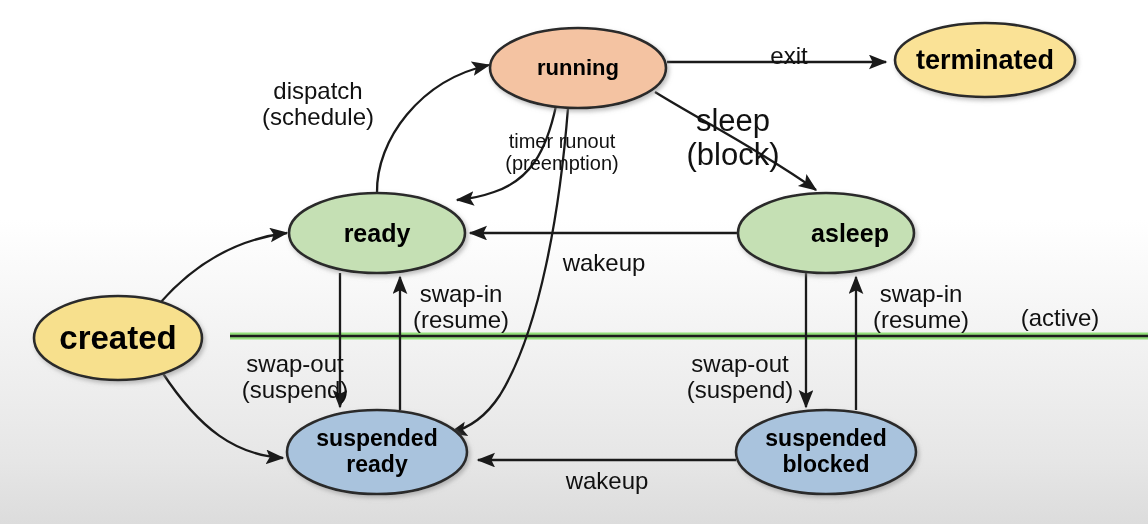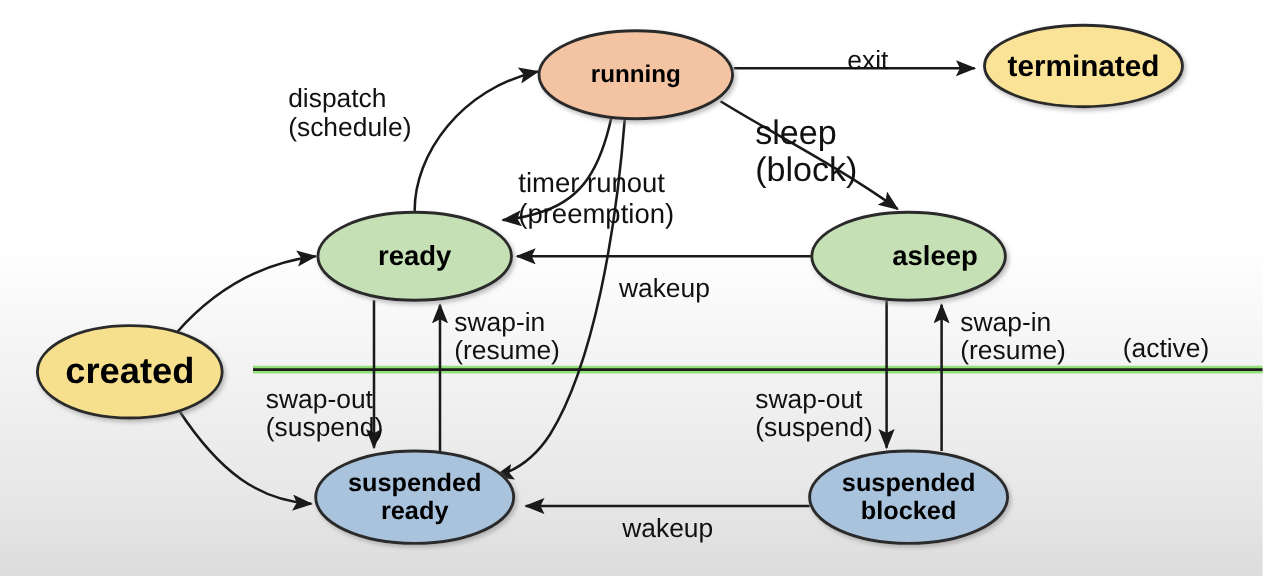--- a/index.html
+++ b/index.html
@@ -11,21 +11,21 @@
     position:relative;width:1148px;height:524px;
     background:linear-gradient(to bottom,#ffffff 0%,#ffffff 42%,#f4f4f4 62%,#e6e6e6 88%,#dcdcdc 100%);
   }
   #svg{position:absolute;left:0;top:0;width:1148px;height:524px;}
   .nlabel{
     position:absolute;text-align:center;font-weight:bold;
     color:#000;line-height:1.12;pointer-events:none;
     transform:translate(-50%,-50%);white-space:pre;
   }
   .elabel{
-    position:absolute;text-align:left;color:#111;line-height:1.1;
+    position:absolute;text-align:center;color:#111;line-height:1.1;
     white-space:pre;transform:translate(-50%,-50%);
   }
 </style>
 </head>
 <body>
 
 <div id="canvas">
 
   <svg id="svg" viewBox="0 0 1148 524">
     <defs>
@@ -94,21 +94,21 @@
       <div class="nlabel" style="left: 985px; top: 60px; font-size: 27px;">terminated</div>
       <div class="nlabel" style="left: 377px; top: 452px; font-size: 23px;">suspended
 ready</div>
       <div class="nlabel" style="left: 826px; top: 452px; font-size: 23px;">suspended
 blocked</div>
     </div>
 
   <div id="edge-labels">
       <div class="elabel" style="left: 318px; top: 104px; font-size: 24px;">dispatch
 (schedule)</div>
-      <div class="elabel" style="left: 542px; top: 152px; font-size: 25px; margin-top: 29px;">timer runout
+      <div class="elabel" style="left: 562px; top: 152px; font-size: 20px;">timer runout
 (preemption)</div>
       <div class="elabel" style="left: 733px; top: 138px; font-size: 31px;">sleep
 (block)</div>
       <div class="elabel" style="left: 789px; top: 56px; font-size: 24px;">exit</div>
       <div class="elabel" style="left: 604px; top: 263px; font-size: 24px;">wakeup</div>
       <div class="elabel" style="left: 295px; top: 377px; font-size: 24px;">swap-out
 (suspend)</div>
       <div class="elabel" style="left: 461px; top: 307px; font-size: 24px;">swap-in
 (resume)</div>
       <div class="elabel" style="left: 740px; top: 377px; font-size: 24px;">swap-out

